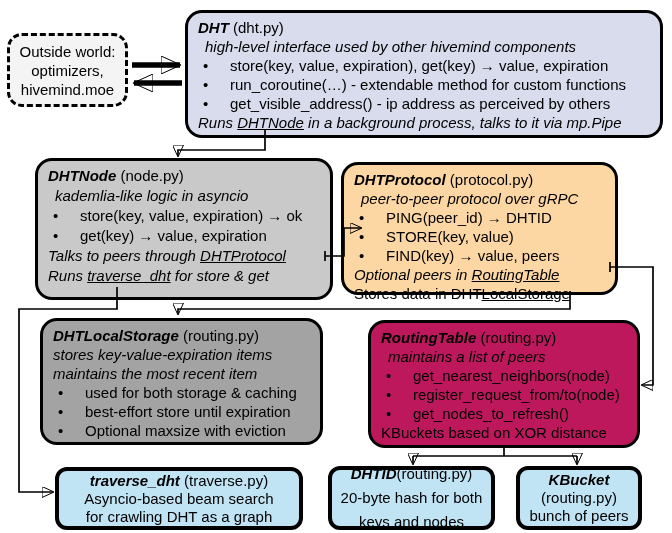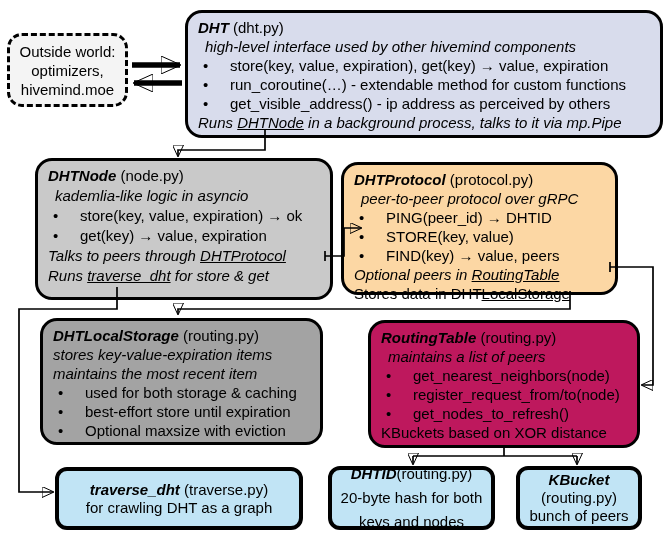--- a/index.html
+++ b/index.html
@@ -187,20 +187,21 @@
       <span>get_nodes_to_refresh()</span>
     </div>
     <div>KBuckets based on XOR distance</div>
   </div>
 
   <div id="traverse" class="box sq">
     <div>
       <span class="b">traverse_dht</span>
       <span>(traverse.py)</span>
     </div>
+    <div>Asyncio-based beam search</div>
     <div>for crawling DHT as a graph</div>
   </div>
 
   <div id="dhtid" class="box sq">
     <div>
       <span class="b">DHTID</span><span>(routing.py)</span>
     </div>
     <div>20-byte hash for both</div>
     <div>keys and nodes</div>
   </div>

